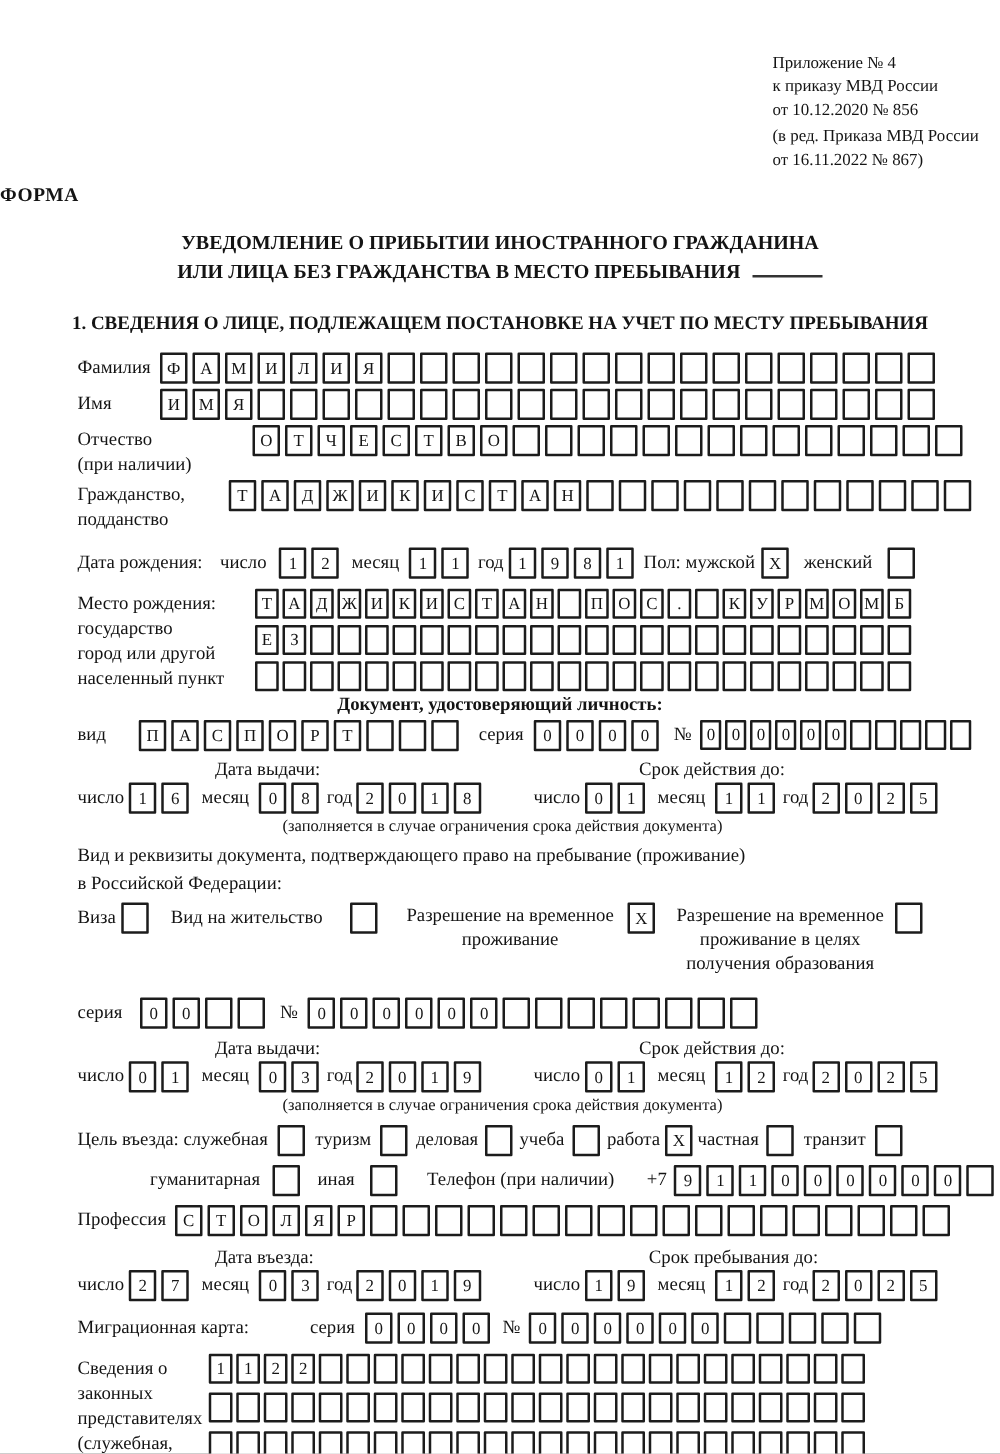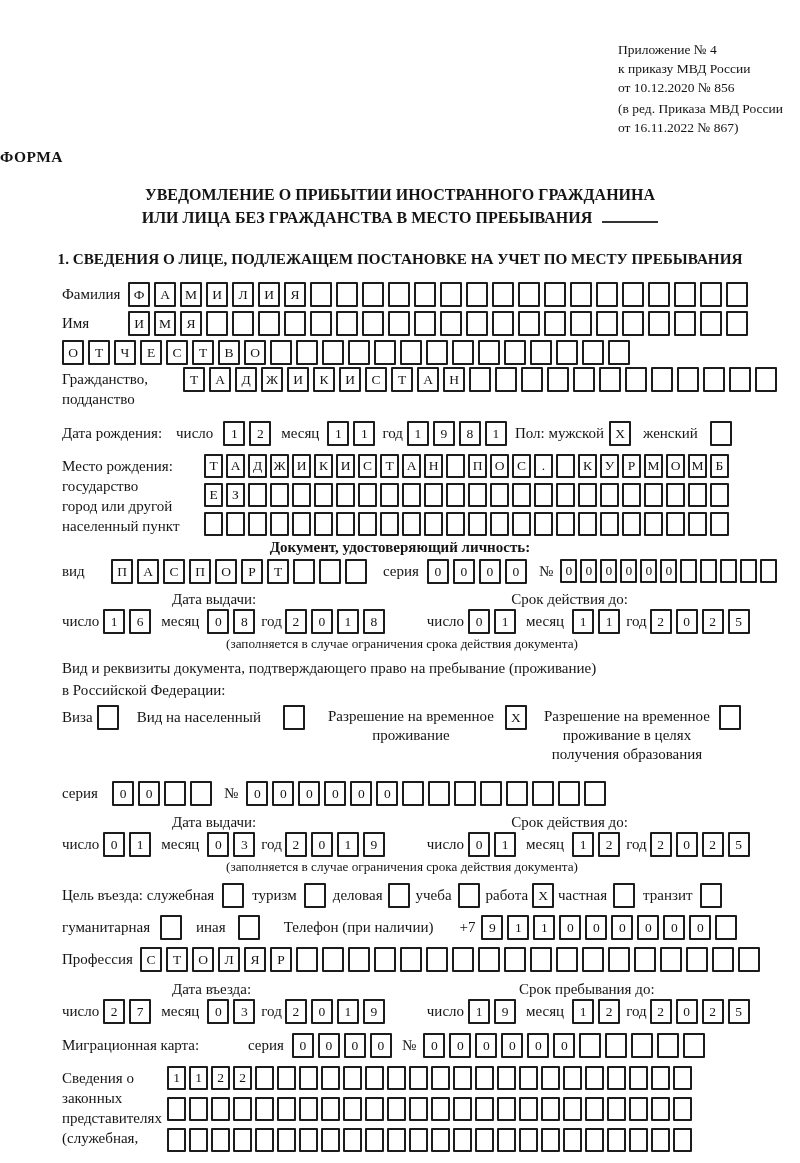--- a/index.html
+++ b/index.html
@@ -110,20 +110,24 @@
           <span class="cell"></span>
           <span class="cell"></span>
           <span class="cell"></span>
           <span class="cell"></span>
           <span class="cell"></span>
           <span class="cell"></span>
         </span>
     </div>
 
     <div class="frow" style="margin-top:4px">
+      <span class="lbl2" style="width:140px">
+        <span>Отчество</span><br>
+        <span>(при наличии)</span>
+      </span>
       <span class="cells">
           <span class="cell">О</span>
           <span class="cell">Т</span>
           <span class="cell">Ч</span>
           <span class="cell">Е</span>
           <span class="cell">С</span>
           <span class="cell">Т</span>
           <span class="cell">В</span>
           <span class="cell">О</span>
           <span class="cell"></span>
@@ -383,21 +387,21 @@
     </div>
     <div class="frow" style="margin-top:5px">
       <span>в Российской Федерации:</span>
     </div>
 
     <div class="frow" style="margin-top:6px;min-height:72px">
       <span class="lbl">Виза</span>
       <span class="cells" style="margin-left:4px">
           <span class="cell"></span>
         </span>
-      <span class="lbl" style="margin-left:18px">Вид на населенный</span>
+      <span class="lbl" style="margin-left:18px">Вид на жительство</span>
       <span class="cells" style="margin-left:22px">
           <span class="cell"></span>
         </span>
       <span class="opt" style="width:172px;margin-left:20px">Разрешение на временное проживание</span>
       <span class="cells" style="margin-left:8px">
           <span class="cell">X</span>
         </span>
       <span class="opt" style="width:168px;margin-left:16px">Разрешение на временное проживание в целях получения образования</span>
       <span class="cells" style="margin-left:8px">
           <span class="cell"></span>
@@ -500,21 +504,21 @@
       <span class="cells" style="margin-left:6px">
           <span class="cell"></span>
         </span>
       <span class="lbl" style="margin-left:8px">транзит</span>
       <span class="cells" style="margin-left:8px">
           <span class="cell"></span>
         </span>
     </div>
 
     <div class="frow" style="margin-top:7px">
-      <span class="lbl" style="">гуманитарная</span>
+      <span class="lbl" style="margin-left:58px">гуманитарная</span>
       <span class="cells" style="margin-left:10px">
           <span class="cell"></span>
         </span>
       <span class="lbl" style="margin-left:14px">иная</span>
       <span class="cells" style="margin-left:12px">
           <span class="cell"></span>
         </span>
       <span class="lbl" style="margin-left:24px">Телефон (при наличии)</span>
       <span class="lbl" style="margin-left:26px">+7</span>
       <span class="cells" style="margin-left:6px">

